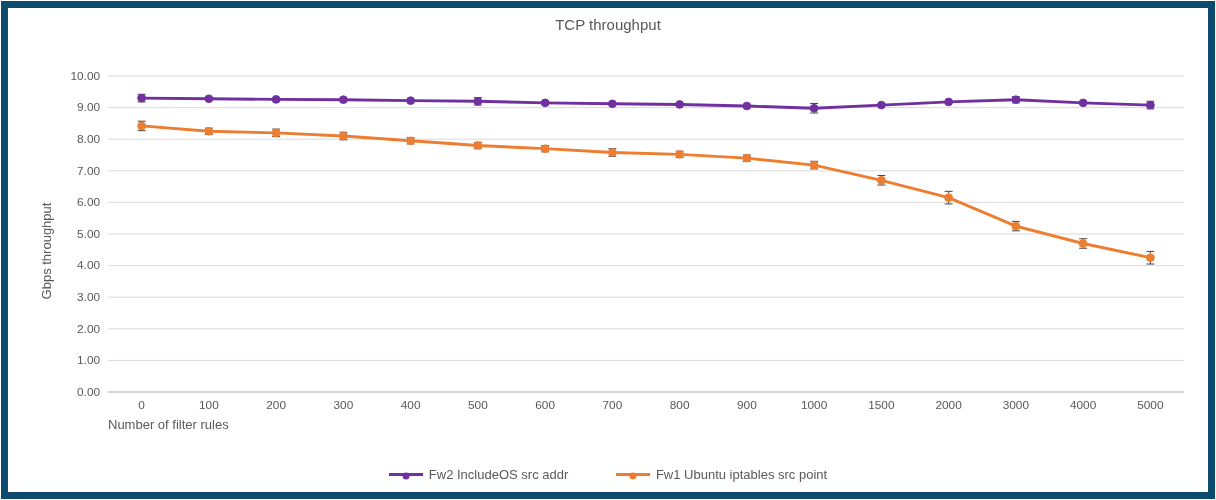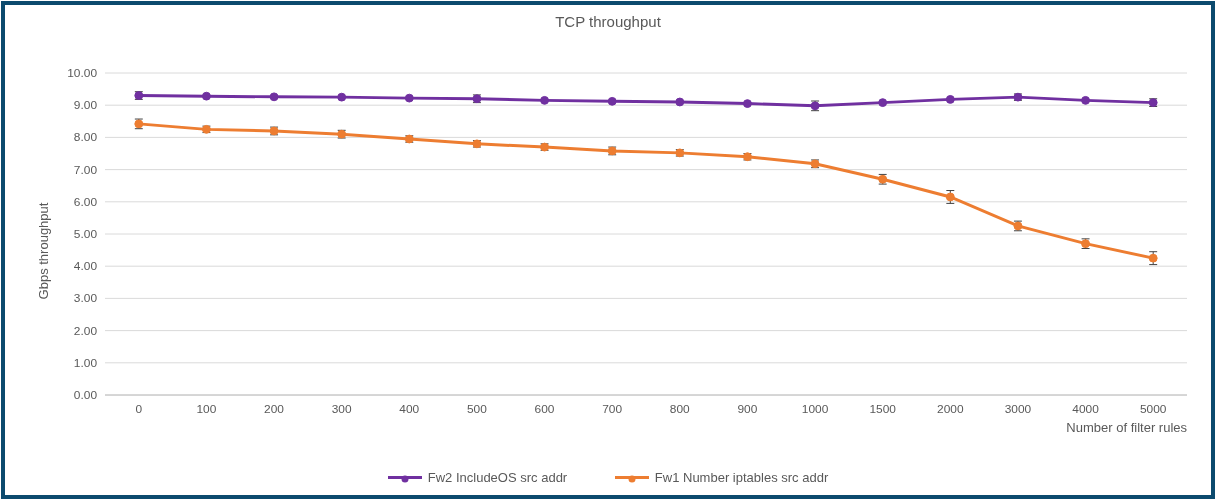--- a/index.html
+++ b/index.html
@@ -9,21 +9,21 @@
     height: 500px;
     background: #ffffff;
     font-family: "Segoe UI", Arial, sans-serif;
     color: #595959;
     font-size: 12px;
   }
   .chart-frame {
     box-sizing: border-box;
     width: 1214px;
     height: 498px;
-    border: 4px solid #0c4a6e;
+    border: 7px solid #0c4a6e;
     margin: 1px;
     position: relative;
   }
   .title {
     text-align: center;
     font-size: 15px;
     color: #595959;
     padding-top: 8px;
     line-height: 1.2;
   }
@@ -61,21 +61,21 @@
     width: 100%;
     height: 100%;
     display: block;
     overflow: visible;
   }
   .x-axis-title {
     position: absolute;
     left: 70px;
     right: 10px;
     bottom: 6px;
-    text-align: right;
+    text-align: left;
     font-size: 13px;
     color: #595959;
   }
   .legend {
     position: absolute;
     left: 0;
     right: 0;
     bottom: 10px;
     text-align: center;
     font-size: 13px;
@@ -267,16 +267,16 @@
     <span class="item">
       <span class="swatch" style="border-top-color:#7030A0">
           <style>.legend .item:nth-child(1) .swatch::after{background:#7030A0}</style>
         </span>
       <span>Fw2 IncludeOS src addr</span>
     </span>
     <span class="item">
       <span class="swatch" style="border-top-color:#ED7D31">
           <style>.legend .item:nth-child(2) .swatch::after{background:#ED7D31}</style>
         </span>
-      <span>Fw1 Number iptables src addr</span>
+      <span>Fw1 Ubuntu iptables src point</span>
     </span>
   </div>
 </div>
 
 </body></html>

